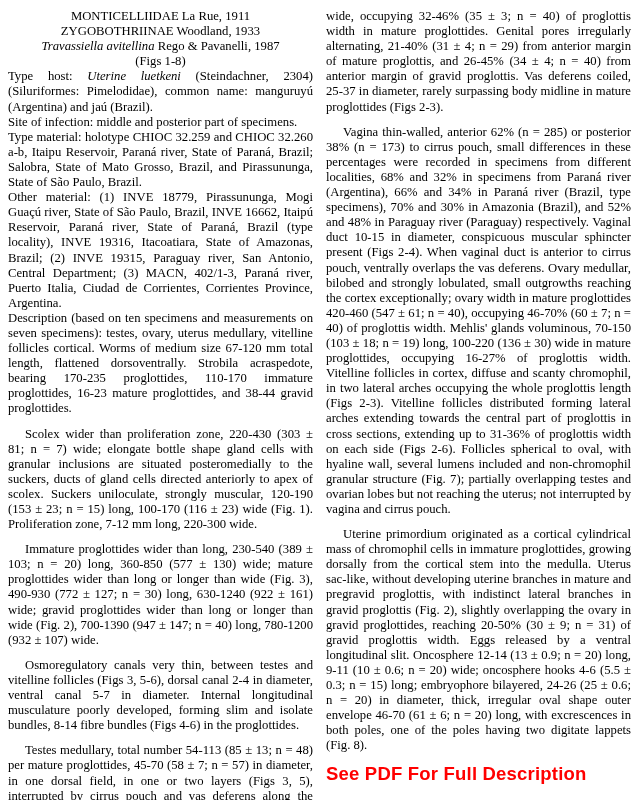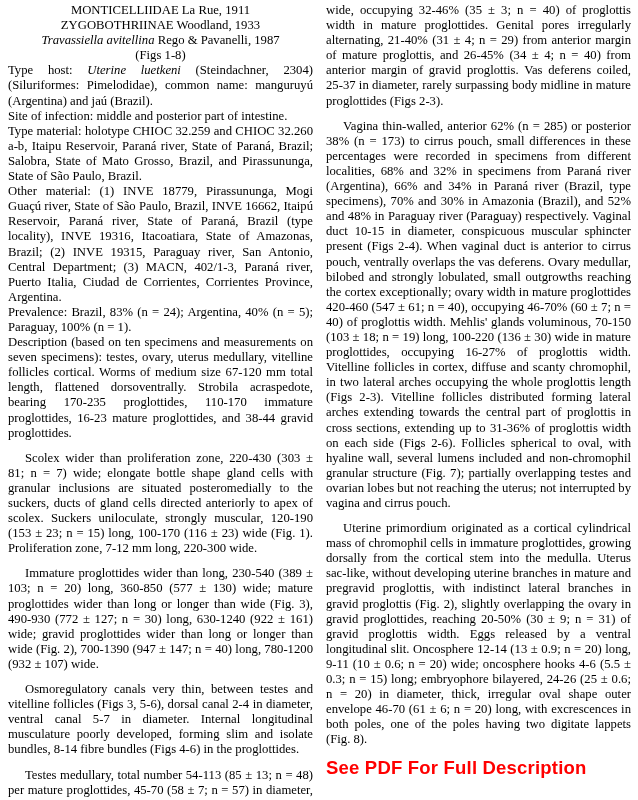--- a/index.html
+++ b/index.html
@@ -1,18 +1,18 @@
 <!DOCTYPE html>
 <html><head>
 <meta charset="utf-8">
 <style>
   html,body{margin:0;padding:0;background:#ffffff;}
   .page{
     width:638px;height:800px;overflow:hidden;box-sizing:border-box;
-    padding:3px 7px 0 8px;
+    padding:9px 7px 0 8px;
     font-family:"Liberation Serif", serif;
     font-size:12.7px;line-height:15.1px;color:#000000;
   }
   .header{text-align:center;}
   .header div{margin:0;}
   .cols{display:flex;gap:13px;align-items:flex-start;}
   .col{width:50%;text-align:justify;}
   p.para{margin:0;padding:0;}
   p.indent{text-indent:17px;margin-top:10px;}
   .notice{
@@ -30,24 +30,23 @@
 
     <div class="col">
       <div class="header">
         <div>MONTICELLIIDAE La Rue, 1911</div>
         <div>ZYGOBOTHRIINAE Woodland, 1933</div>
         <div><i>Travassiella avitellina</i><span> Rego &amp; Pavanelli, 1987</span></div>
         <div>(Figs 1-8)</div>
       </div>
       <div>
           <p class="para"><span>Type host: </span><i>Uterine luetkeni</i><span> (Steindachner, 2304) (Siluriformes: Pimelodidae), common name: manguruyú (Argentina) and jaú (Brazil).</span></p>
-          <p class="para"><span>Site of infection: middle and posterior part of intestine.</span></p>
+          <p class="para"><span>Site of infection: middle and posterior part of specimens.</span></p>
           <p class="para"><span>Type material: holotype CHIOC 32.259 and CHIOC 32.260 a-b, Itaipu Reservoir, Paraná river, State of Paraná, Brazil; Salobra, State of Mato Grosso, Brazil, and Pirassununga, State of São Paulo, Brazil.</span></p>
           <p class="para"><span>Other material: (1) INVE 18779, Pirassununga, Mogi Guaçú river, State of São Paulo, Brazil, INVE 16662, Itaipú Reservoir, Paraná river, State of Paraná, Brazil (type locality), INVE 19316, Itacoatiara, State of Amazonas, Brazil; (2) INVE 19315, Paraguay river, San Antonio, Central Department; (3) MACN, 402/1-3, Paraná river, Puerto Italia, Ciudad de Corrientes, Corrientes Province, Argentina.</span></p>
-          <p class="para"><span>Prevalence: Brazil, 83% (n = 24); Argentina, 40% (n = 5); Paraguay, 100% (n = 1).</span></p>
           <p class="para"><span>Description (based on ten specimens and measurements on seven specimens): testes, ovary, uterus medullary, vitelline follicles cortical. Worms of medium size 67-120 mm total length, flattened dorsoventrally. Strobila acraspedote, bearing 170-235 proglottides, 110-170 immature proglottides, 16-23 mature proglottides, and 38-44 gravid proglottides.</span></p>
           <p class="para indent"><span>Scolex wider than proliferation zone, 220-430 (303 ± 81; n = 7) wide; elongate bottle shape gland cells with granular inclusions are situated posteromedially to the suckers, ducts of gland cells directed anteriorly to apex of scolex. Suckers uniloculate, strongly muscular, 120-190 (153 ± 23; n = 15) long, 100-170 (116 ± 23) wide (Fig. 1). Proliferation zone, 7-12 mm long, 220-300 wide.</span></p>
           <p class="para indent"><span>Immature proglottides wider than long, 230-540 (389 ± 103; n = 20) long, 360-850 (577 ± 130) wide; mature proglottides wider than long or longer than wide (Fig. 3), 490-930 (772 ± 127; n = 30) long, 630-1240 (922 ± 161) wide; gravid proglottides wider than long or longer than wide (Fig. 2), 700-1390 (947 ± 147; n = 40) long, 780-1200 (932 ± 107) wide.</span></p>
           <p class="para indent"><span>Osmoregulatory canals very thin, between testes and vitelline follicles (Figs 3, 5-6), dorsal canal 2-4 in diameter, ventral canal 5-7 in diameter. Internal longitudinal musculature poorly developed, forming slim and isolate bundles, 8-14 fibre bundles (Figs 4-6) in the proglottides.</span></p>
           <p class="para indent"><span>Testes medullary, total number 54-113 (85 ± 13; n = 48) per mature proglottides, 45-70 (58 ± 7; n = 57) in diameter, in one dorsal field, in one or two layers (Figs 3, 5), interrupted by cirrus pouch and vas deferens along the proglottis. Cirrus pouch pyriform to oval, with thick muscular wall, 260-420 (326 ± 37; n = 40) long, 80-130 (115 ± 12)</span></p>
         </div>
     </div>
 
     <div class="col">
       <div>

